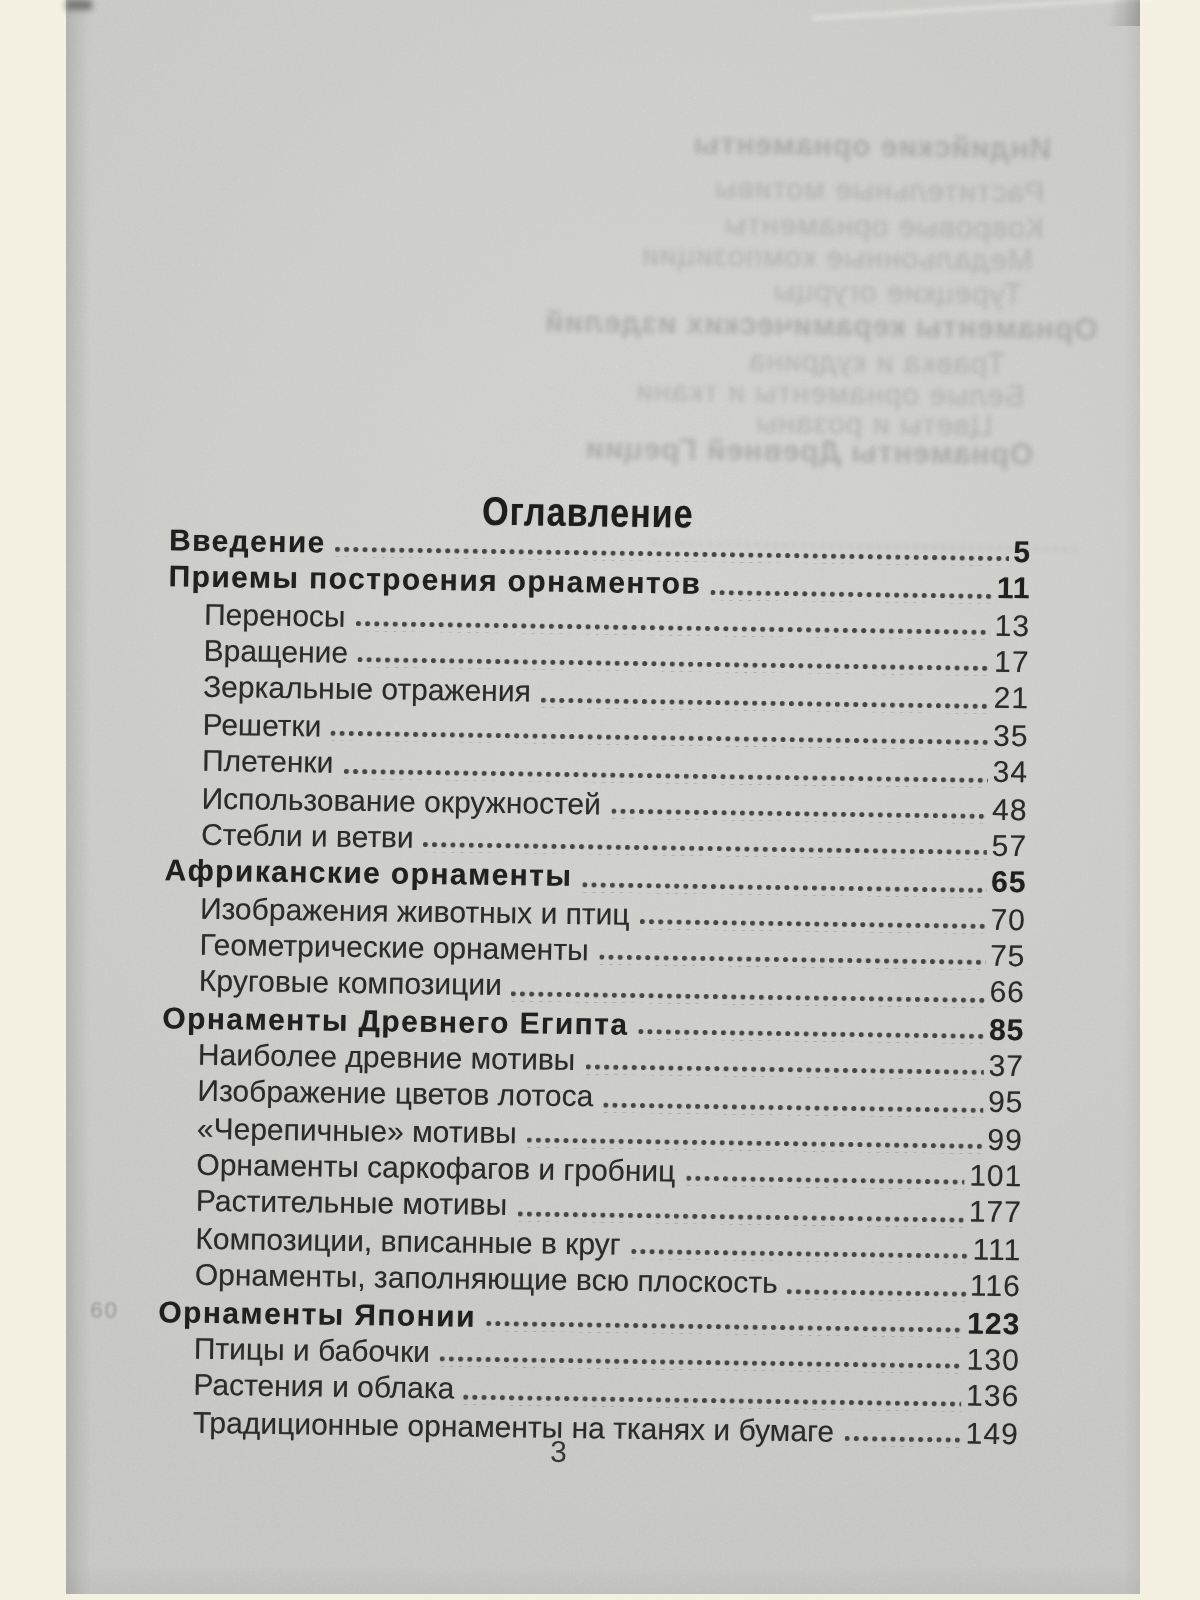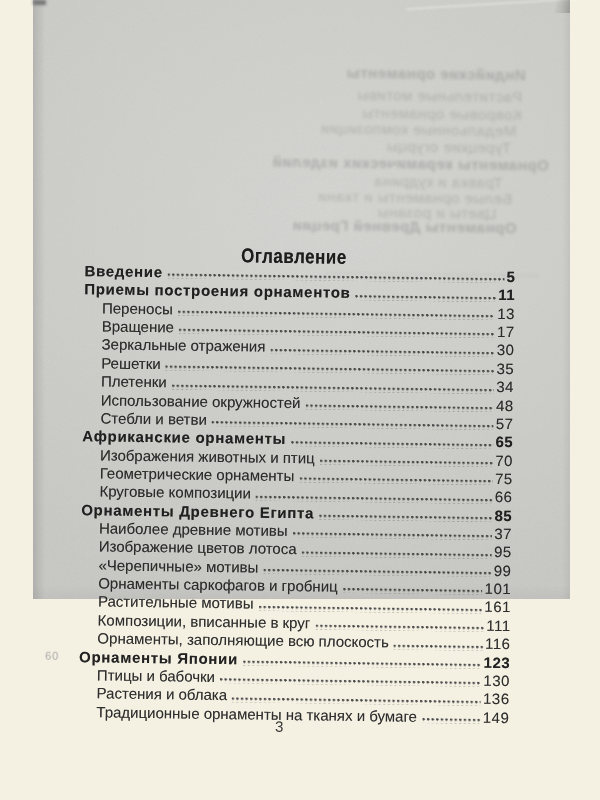--- a/index.html
+++ b/index.html
@@ -2,21 +2,21 @@
 <html><head>
 <meta charset="utf-8">
 <style>
   html,body{margin:0;padding:0;}
   body{
     width:600px;height:800px;position:relative;overflow:hidden;
     background:#f4f1e3;
     font-family:"Liberation Sans", sans-serif;
   }
   .paper{
-    position:absolute;left:33px;top:0;width:537px;height:599px;
+    position:absolute;left:33px;top:0;width:537px;height:797px;
     background-color:#dadad6;
     background-image:
       radial-gradient(120% 90% at 55% 35%, rgba(255,255,255,0.16), rgba(0,0,0,0.03) 75%),
       linear-gradient(90deg, rgba(90,90,90,0.20), rgba(0,0,0,0) 12px),
       linear-gradient(-90deg, rgba(120,120,120,0.12), rgba(0,0,0,0) 8px),
       linear-gradient(0deg, rgba(140,140,140,0.10), rgba(0,0,0,0) 14px);
   }
   .noise{position:absolute;inset:0;width:100%;height:100%;pointer-events:none;}
   .mark-topleft{position:absolute;left:0;top:0;width:13px;height:5px;background:#7e7e7e;filter:blur(1.6px);}
   .crease{position:absolute;right:-6px;top:3px;width:170px;height:2px;background:rgba(253,253,247,0.55);transform:rotate(-3.5deg);filter:blur(1px);}
@@ -97,21 +97,21 @@
           <span class="num">13</span>
         </div>
         <div class="row i">
           <span class="lbl">Вращение</span>
           <span class="leader"></span>
           <span class="num">17</span>
         </div>
         <div class="row i">
           <span class="lbl">Зеркальные отражения</span>
           <span class="leader"></span>
-          <span class="num">30</span>
+          <span class="num">21</span>
         </div>
         <div class="row i">
           <span class="lbl">Решетки</span>
           <span class="leader"></span>
           <span class="num">35</span>
         </div>
         <div class="row i">
           <span class="lbl">Плетенки</span>
           <span class="leader"></span>
           <span class="num">34</span>
@@ -167,21 +167,21 @@
           <span class="num">99</span>
         </div>
         <div class="row i">
           <span class="lbl">Орнаменты саркофагов и гробниц</span>
           <span class="leader"></span>
           <span class="num">101</span>
         </div>
         <div class="row i">
           <span class="lbl">Растительные мотивы</span>
           <span class="leader"></span>
-          <span class="num">161</span>
+          <span class="num">177</span>
         </div>
         <div class="row i">
           <span class="lbl">Композиции, вписанные в круг</span>
           <span class="leader"></span>
           <span class="num">111</span>
         </div>
         <div class="row i">
           <span class="lbl">Орнаменты, заполняющие всю плоскость</span>
           <span class="leader"></span>
           <span class="num">116</span>

